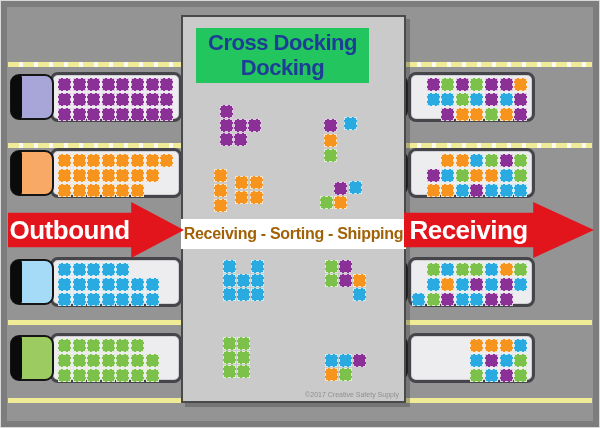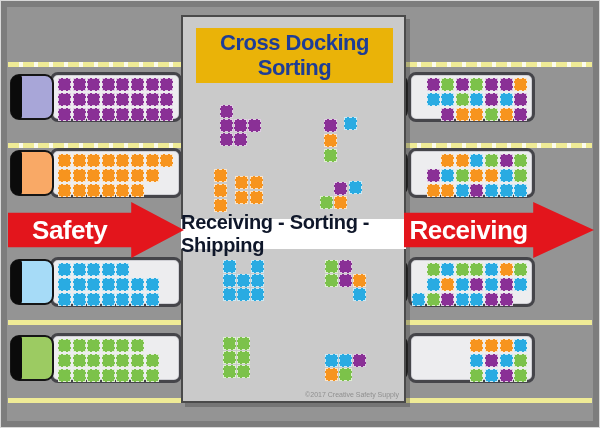--- a/index.html
+++ b/index.html
@@ -30,29 +30,29 @@
   .truck.right .windshield{right:-1px; border-radius:3px 8px 8px 3px;}
 
   
   .sq{position:absolute; width:13px; height:13px; box-sizing:border-box;
       border:1px dashed rgba(255,255,255,.75);}
 
   
   .panel{position:absolute; left:181px; top:15px; width:225px; height:388px;
          background:#CACACA; border:2px solid #4a4a4a; box-sizing:border-box;
          box-shadow:4px 4px 0 rgba(60,60,60,.35); z-index:2;}
-  .title-box{position:absolute; left:13px; top:11px; width:197px; height:55px;
-             background:#eab308; display:flex; flex-direction:column; align-items:center;
+  .title-box{position:absolute; left:13px; top:11px; width:173px; height:55px;
+             background:#22c55e; display:flex; flex-direction:column; align-items:center;
              justify-content:center; text-align:center;}
   .title-box span{color:#1E3D96; font-weight:bold; font-size:22px; line-height:1.1;
                   letter-spacing:-0.5px;}
   .floor{position:absolute; left:0; top:0; right:0; bottom:0;}
   .process{position:absolute; left:-2px; right:-2px; top:202px; height:30px; background:#fff;
            display:flex; align-items:center; justify-content:center; z-index:3;}
-  .process span{color:#0f172a; font-weight:bold; font-size:20px; letter-spacing:-0.3px;}
+  .process span{color:#a16207; font-weight:bold; font-size:16px; letter-spacing:-0.3px;}
   .copyright{position:absolute; right:5px; bottom:3px; font-size:7px; color:#8F8F8F;}
 
   
   .arrow{position:absolute; top:202px; height:56px; background:#E3151C; z-index:4;}
   .arrow span{position:absolute; top:0; height:100%; display:flex; align-items:center;
               justify-content:center; color:#fff; font-weight:bold; font-size:26px;
               letter-spacing:-0.5px; width:70%;}
   .arrow.inbound{left:8px; width:176px;
       clip-path:polygon(0 19%,70% 19%,70% 0,100% 50%,70% 100%,70% 81%,0 81%);}
   .arrow.outbound{left:404px; width:190px;
@@ -284,21 +284,21 @@
         <div class="sq" style="left: 103.2px; top: 33px; background: rgb(124, 194, 74);"></div>
       </div>
       <div class="cab" style="background: rgb(200, 22, 28);">
         <div class="windshield"></div>
       </div>
     </div>
 
   <div class="panel">
     <div class="title-box">
       <span>Cross Docking</span>
-      <span>Sorting</span>
+      <span>Docking</span>
     </div>
     <div class="floor">
         <div class="sq" style="left: 37px; top: 88px; background: rgb(138, 48, 150);"></div>
         <div class="sq" style="left: 37px; top: 102px; background: rgb(138, 48, 150);"></div>
         <div class="sq" style="left: 51px; top: 102px; background: rgb(138, 48, 150);"></div>
         <div class="sq" style="left: 65px; top: 102px; background: rgb(138, 48, 150);"></div>
         <div class="sq" style="left: 37px; top: 116px; background: rgb(138, 48, 150);"></div>
         <div class="sq" style="left: 51px; top: 116px; background: rgb(138, 48, 150);"></div>
         <div class="sq" style="left: 141px; top: 102px; background: rgb(138, 48, 150);"></div>
         <div class="sq" style="left: 161px; top: 100px; background: rgb(41, 171, 226);"></div>
@@ -341,19 +341,19 @@
         <div class="sq" style="left: 142px; top: 351px; background: rgb(247, 148, 30);"></div>
         <div class="sq" style="left: 156px; top: 351px; background: rgb(124, 194, 74);"></div>
       </div>
     <div class="process">
       <span>Receiving - Sorting - Shipping</span>
     </div>
     <div class="copyright">©2017 Creative Safety Supply</div>
   </div>
 
   <div class="arrow inbound">
-    <span>Safety</span>
+    <span>Outbound</span>
   </div>
   <div class="arrow outbound">
     <span>Receiving</span>
   </div>
 
 </div>
 
 </body></html>

